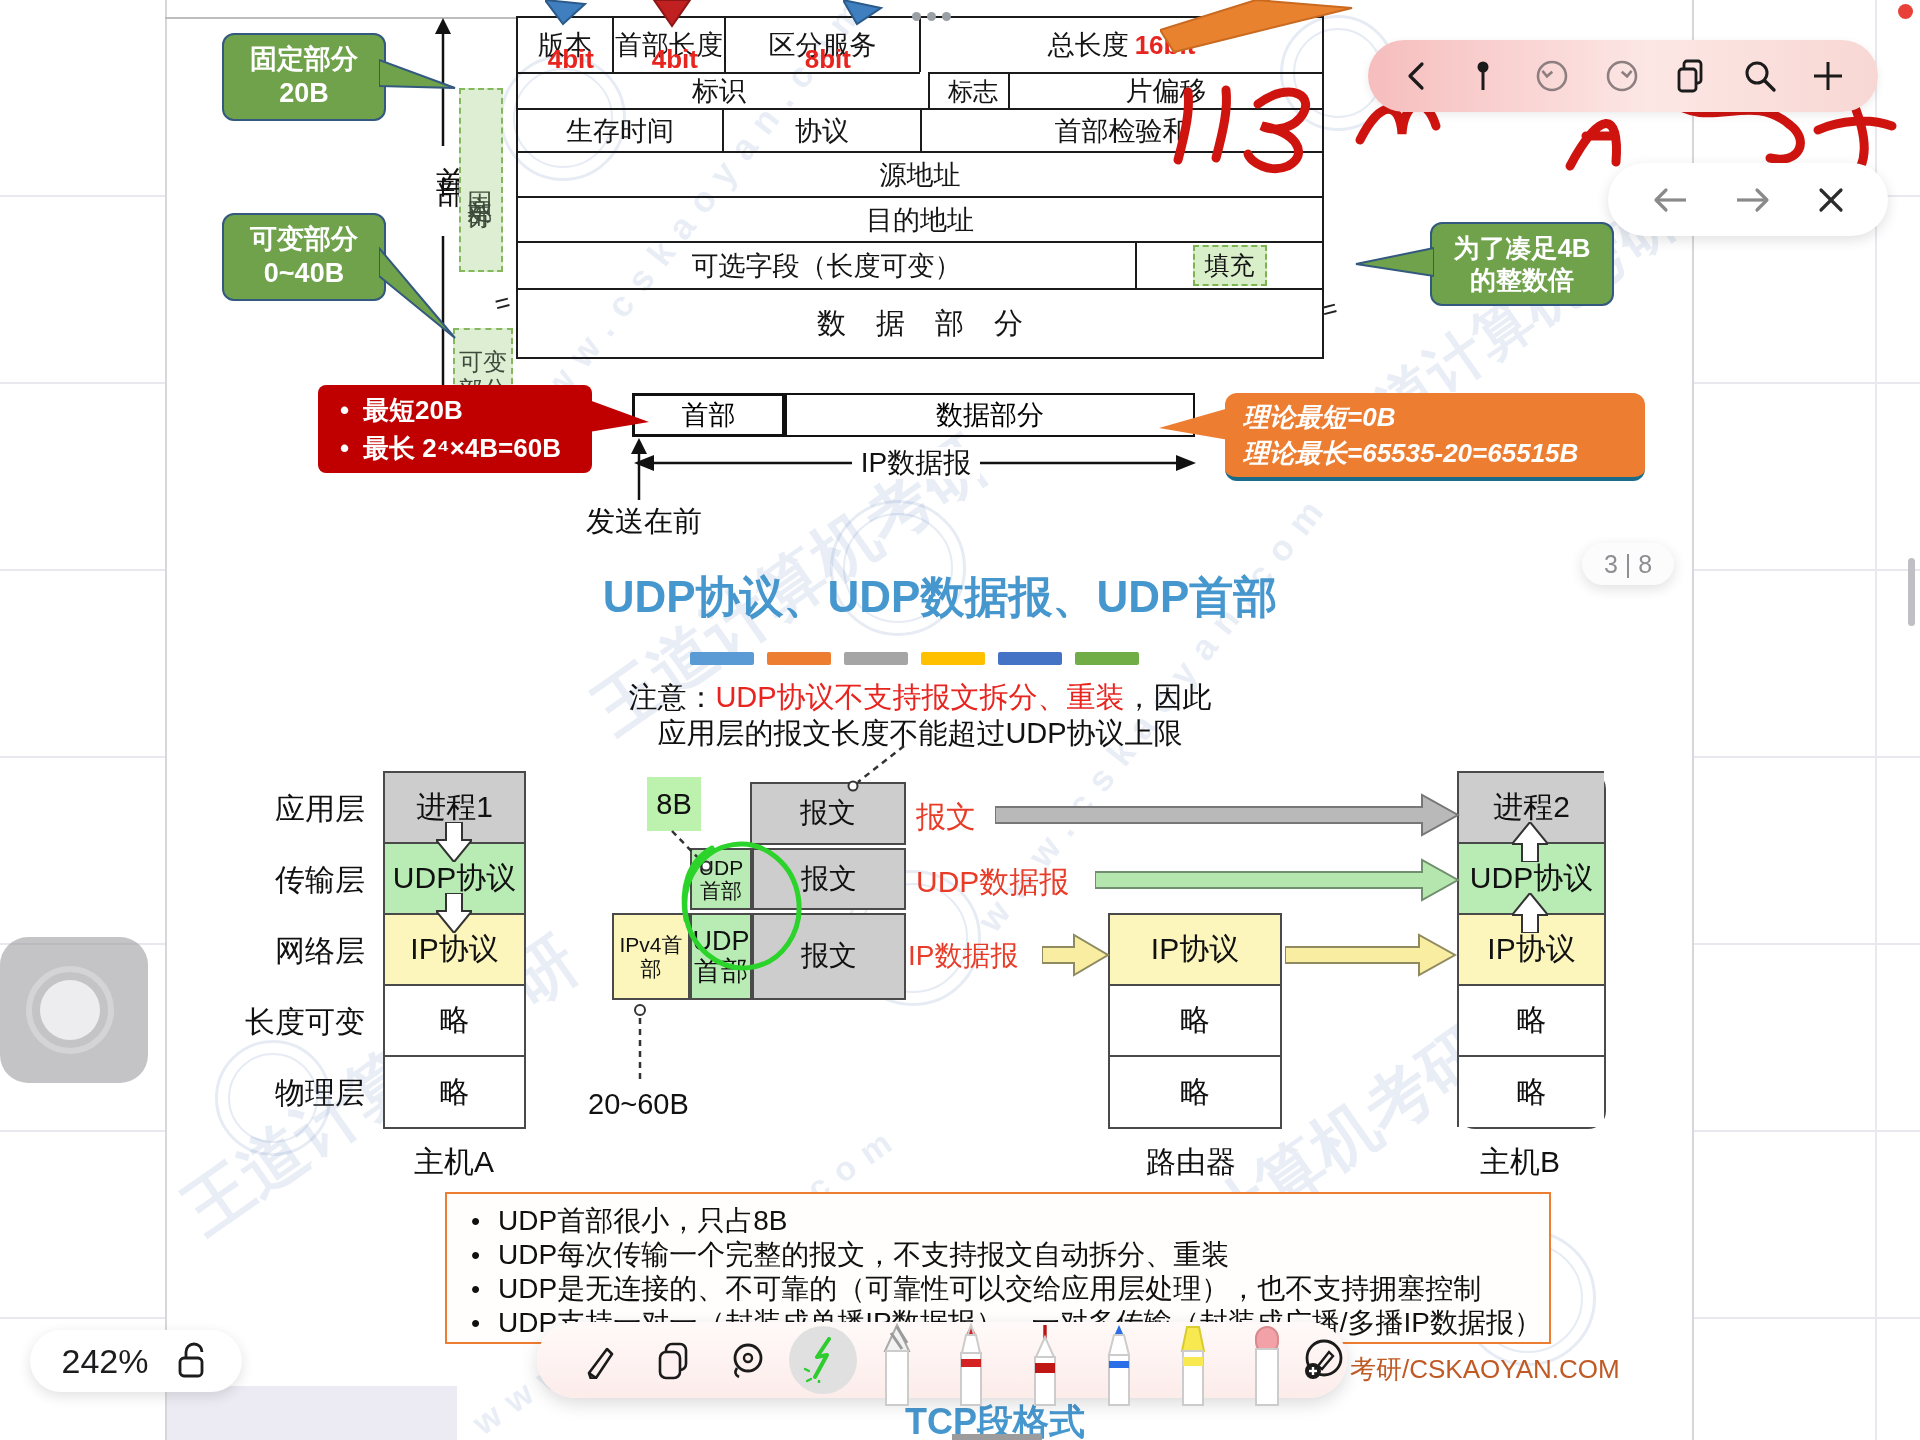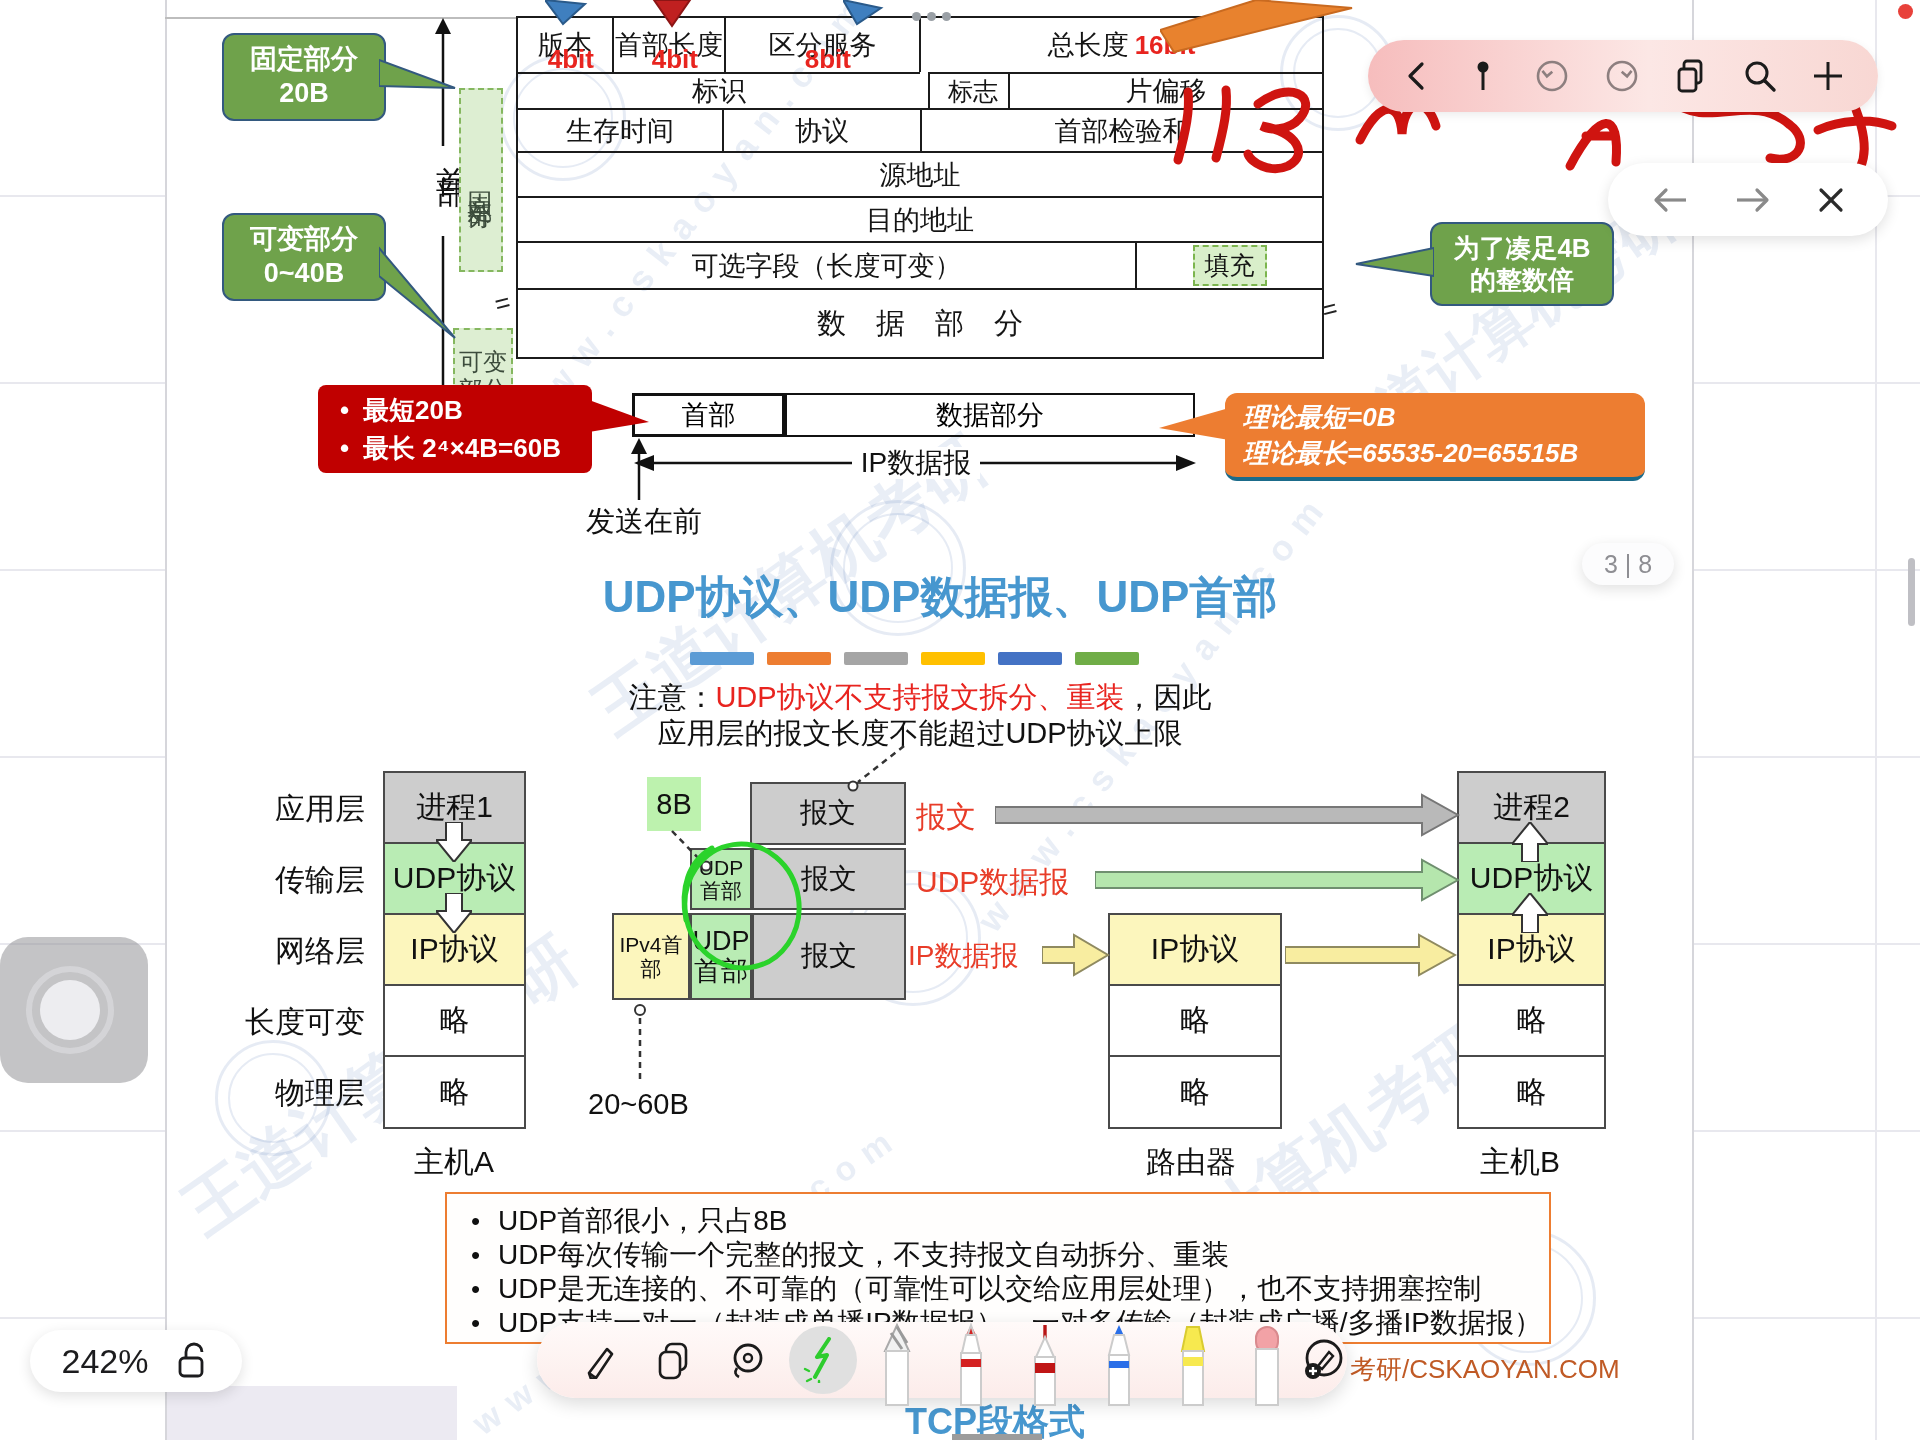--- a/index.html
+++ b/index.html
@@ -248,21 +248,21 @@
     </svg>
 <div class="hostlab" style="left:414px;top:1142px;">主机A</div>
 
 <div class="stack" style="left:1108px;top:913px;width:172px;height:214px;">
   <div class="srow" style="left:0;top:0;width:172px;height:71px;background:#fcf6bd;">IP协议</div>
   <div class="srow" style="left:0;top:71px;width:172px;height:71px;background:#fff;">略</div>
   <div class="srow" style="left:0;top:142px;width:172px;height:72px;background:#fff;">略</div>
 </div>
 <div class="hostlab" style="left:1146px;top:1142px;">路由器</div>
 
-<div class="stack" style="left:1457px;top:771px;width:147px;height:356px;">
+<div class="stack" style="left:1457px;top:771px;width:147px;height:356px;border-radius:18px;">
   <div class="srow" style="left:0;top:0;width:147px;height:71px;background:#cdcdcd;">进程2</div>
   <div class="srow" style="left:0;top:71px;width:147px;height:71px;background:#b9ecb4;">UDP协议</div>
   <div class="srow" style="left:0;top:142px;width:147px;height:71px;background:#fcf6bd;">IP协议</div>
   <div class="srow" style="left:0;top:213px;width:147px;height:71px;background:#fff;">略</div>
   <div class="srow" style="left:0;top:284px;width:147px;height:72px;background:#fff;">略</div>
 </div>
 <svg class="abs" style="left:1512px;top:822px;z-index:4;" width="36" height="40">
       <polygon points="18,0 36,22 26,22 26,40 10,40 10,22 0,22" fill="#fff" stroke="#333" stroke-width="2"></polygon>
     </svg>
 <svg class="abs" style="left:1512px;top:893px;z-index:4;" width="36" height="40">

